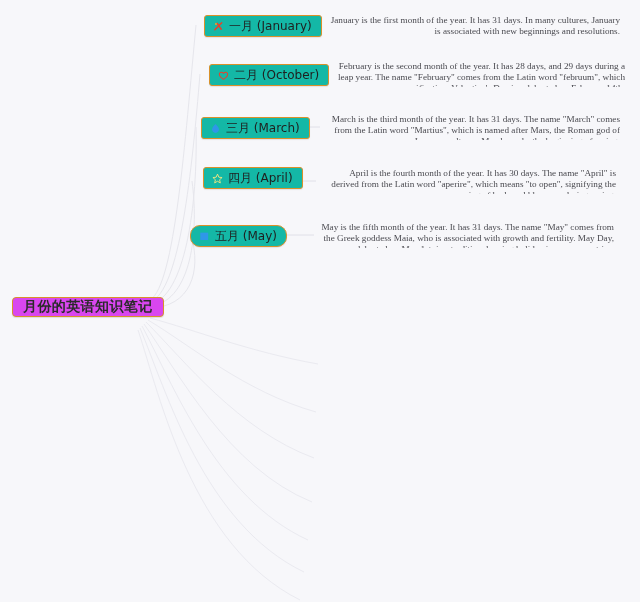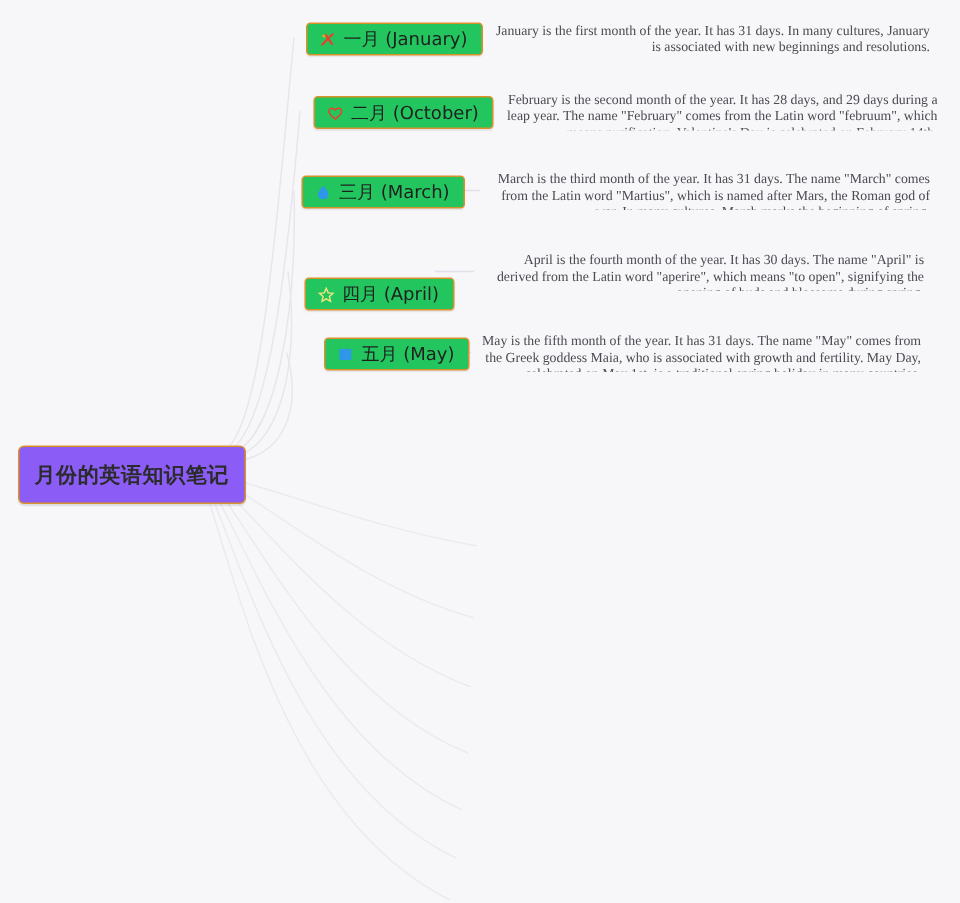--- a/index.html
+++ b/index.html
@@ -31,26 +31,26 @@
     width: 640px;
     height: 602px;
     pointer-events: none;
   }
 
   
   .root-node {
     position: absolute;
     left: 12px;
     top: 297px;
-    height: 39px;
+    height: 20px;
     box-sizing: border-box;
     padding: 0 10px;
     display: flex;
     align-items: center;
-    background: #8b5cf6;
+    background: #d946ef;
     border: 1px solid #d9912a;
     border-radius: 4px;
     box-shadow: 0 1px 1px rgba(0,0,0,0.10);
   }
   .root-label {
     font-family: "DejaVu Sans", "Liberation Sans", sans-serif;
     font-size: 14px;
     font-weight: bold;
     color: #2b2b2b;
     letter-spacing: 0.4px;
@@ -59,21 +59,21 @@
 
   
   .topic-node {
     position: absolute;
     height: 22px;
     box-sizing: border-box;
     padding: 0 9px 0 7px;
     display: flex;
     align-items: center;
     gap: 4px;
-    background: #22c55e;
+    background: #14b8a6;
     border: 1px solid #d9912a;
     border-radius: 3px;
     box-shadow: 0 1px 1px rgba(0,0,0,0.08);
     white-space: nowrap;
   }
   .topic-icon {
     display: inline-flex;
     align-items: center;
     justify-content: center;
     width: 13px;
@@ -173,34 +173,34 @@
         <path d="M6 1 C 8.6 3.6, 9.8 5.4, 9.8 7.2 C 9.8 9.3, 8 10.8, 6 10.8
                  C 4 10.8, 2.2 9.3, 2.2 7.2 C 2.2 5.4, 3.4 3.6, 6 1 Z" fill="#2f97e8"></path>
       </svg>
     </span>
     <span class="topic-label">三月 (March)</span>
   </div>
   <div class="note-block" style="left:324px; top:114px; width:296px; height:26px;">
     <span class="note-text">March is the third month of the year. It has 31 days. The name "March" comes from the Latin word "Martius", which is named after Mars, the Roman god of war. In many cultures, March marks the beginning of spring.</span>
   </div>
 
-  <div class="topic-node" style="left:203px; top:185px;">
+  <div class="topic-node" style="left:203px; top:167px;">
     <span class="topic-icon">
       <svg width="11" height="11" viewBox="0 0 12 12" aria-hidden="true">
         <path d="M6 1.2 L 7.45 4.6 L 11 4.95 L 8.3 7.35 L 9.1 10.8
                  L 6 9 L 2.9 10.8 L 3.7 7.35 L 1 4.95 L 4.55 4.6 Z" fill="none" stroke="#f3e680" stroke-width="1"></path>
       </svg>
     </span>
     <span class="topic-label">四月 (April)</span>
   </div>
   <div class="note-block" style="left:320px; top:168px; width:296px; height:26px;">
     <span class="note-text">April is the fourth month of the year. It has 30 days. The name "April" is derived from the Latin word "aperire", which means "to open", signifying the opening of buds and blossoms during spring.</span>
   </div>
 
-  <div class="topic-node" style="left:216px; top:225px;">
+  <div class="topic-node" style="left:190px; top:225px;border-radius:10px;">
     <span class="topic-icon">
       <svg width="11" height="11" viewBox="0 0 12 12" aria-hidden="true">
         <rect x="1.4" y="1.8" width="8.6" height="8" fill="#2f97e8"></rect>
       </svg>
     </span>
     <span class="topic-label">五月 (May)</span>
   </div>
   <div class="note-block" style="left:318px; top:222px; width:296px; height:26px;">
     <span class="note-text">May is the fifth month of the year. It has 31 days. The name "May" comes from the Greek goddess Maia, who is associated with growth and fertility. May Day, celebrated on May 1st, is a traditional spring holiday in many countries.</span>
   </div>

